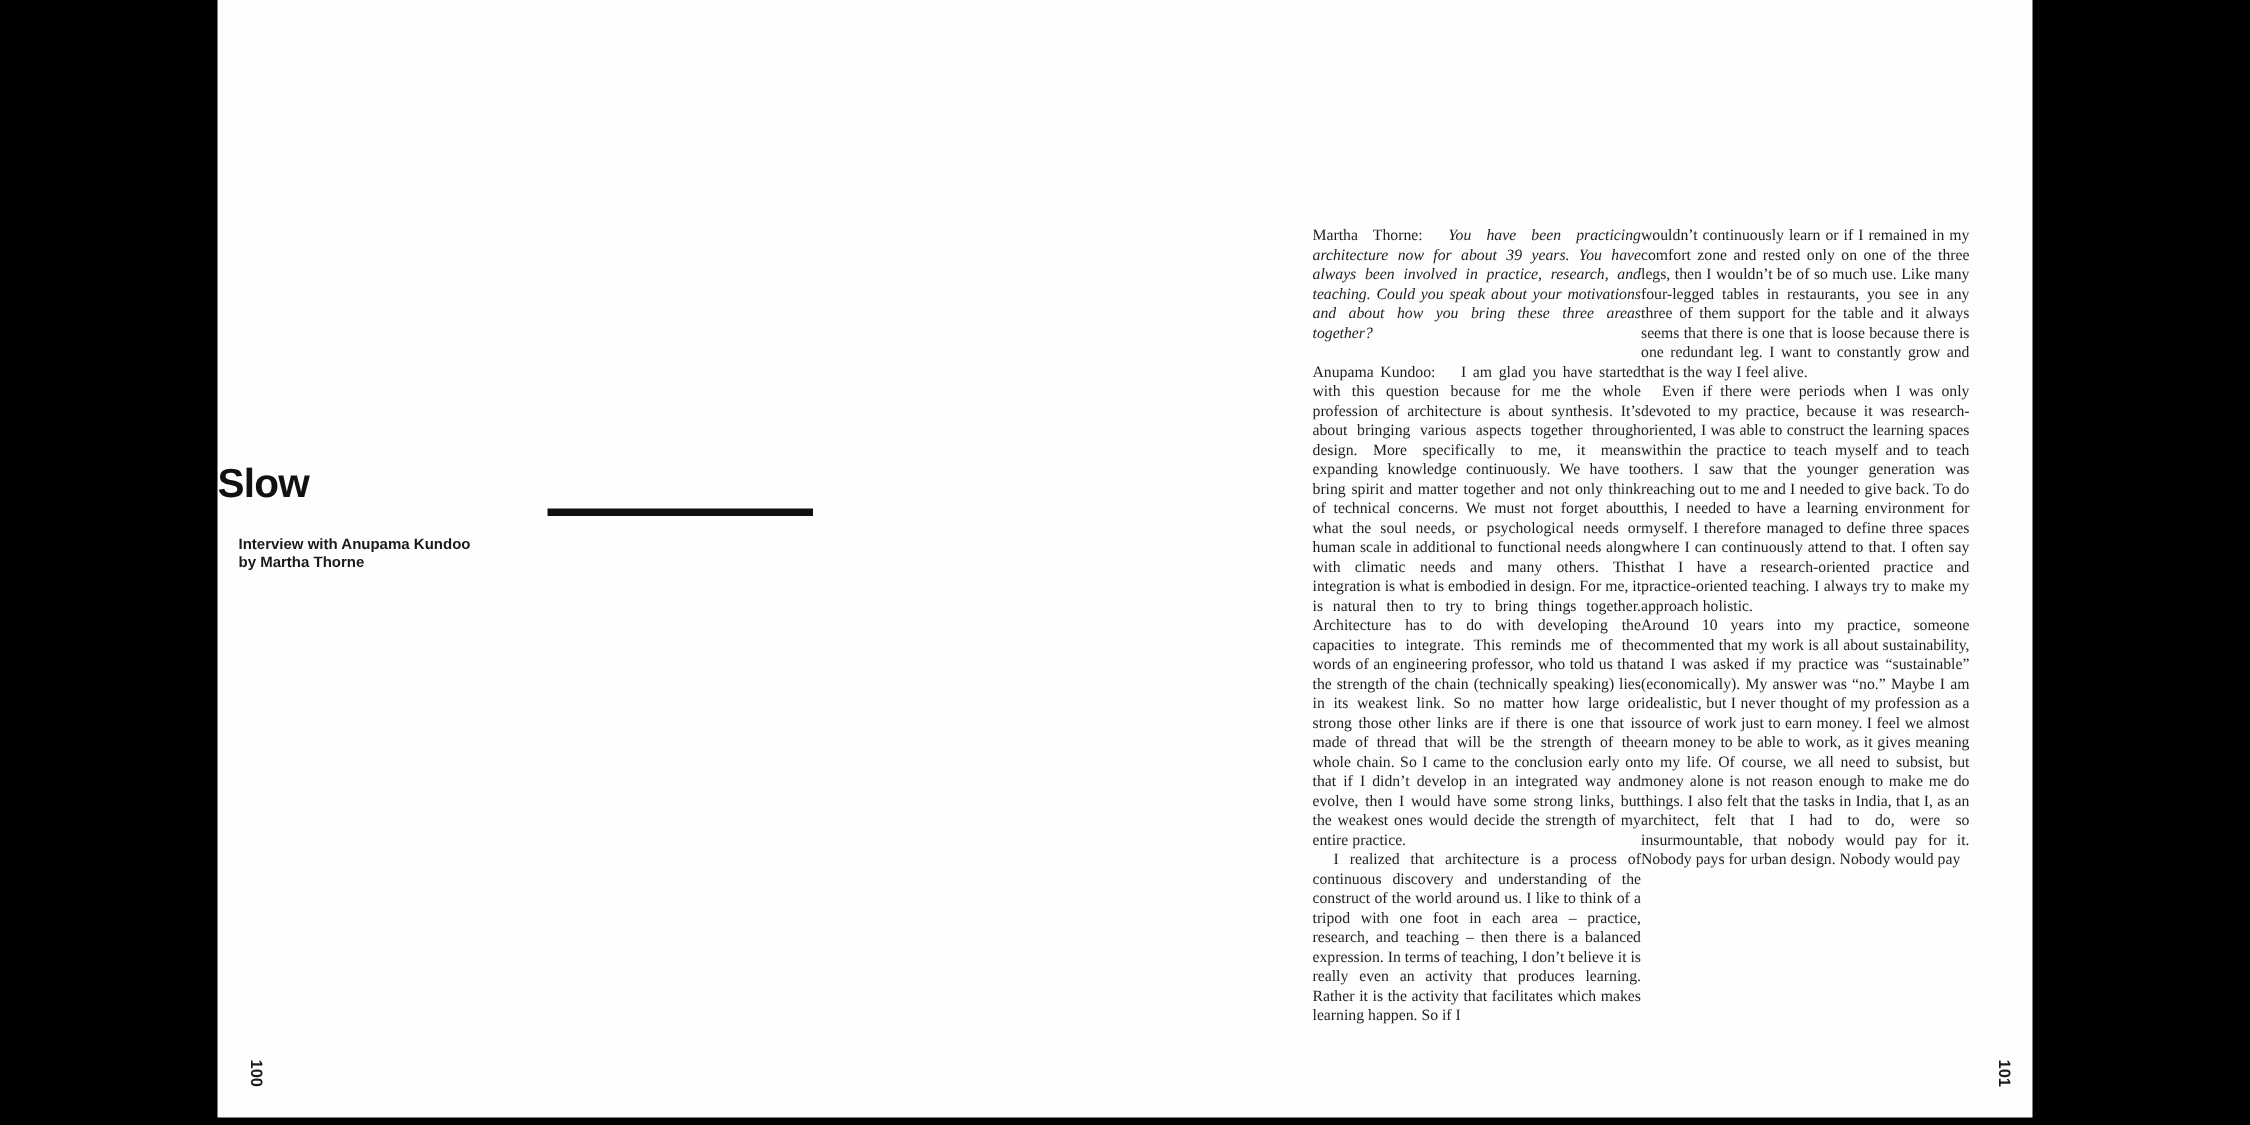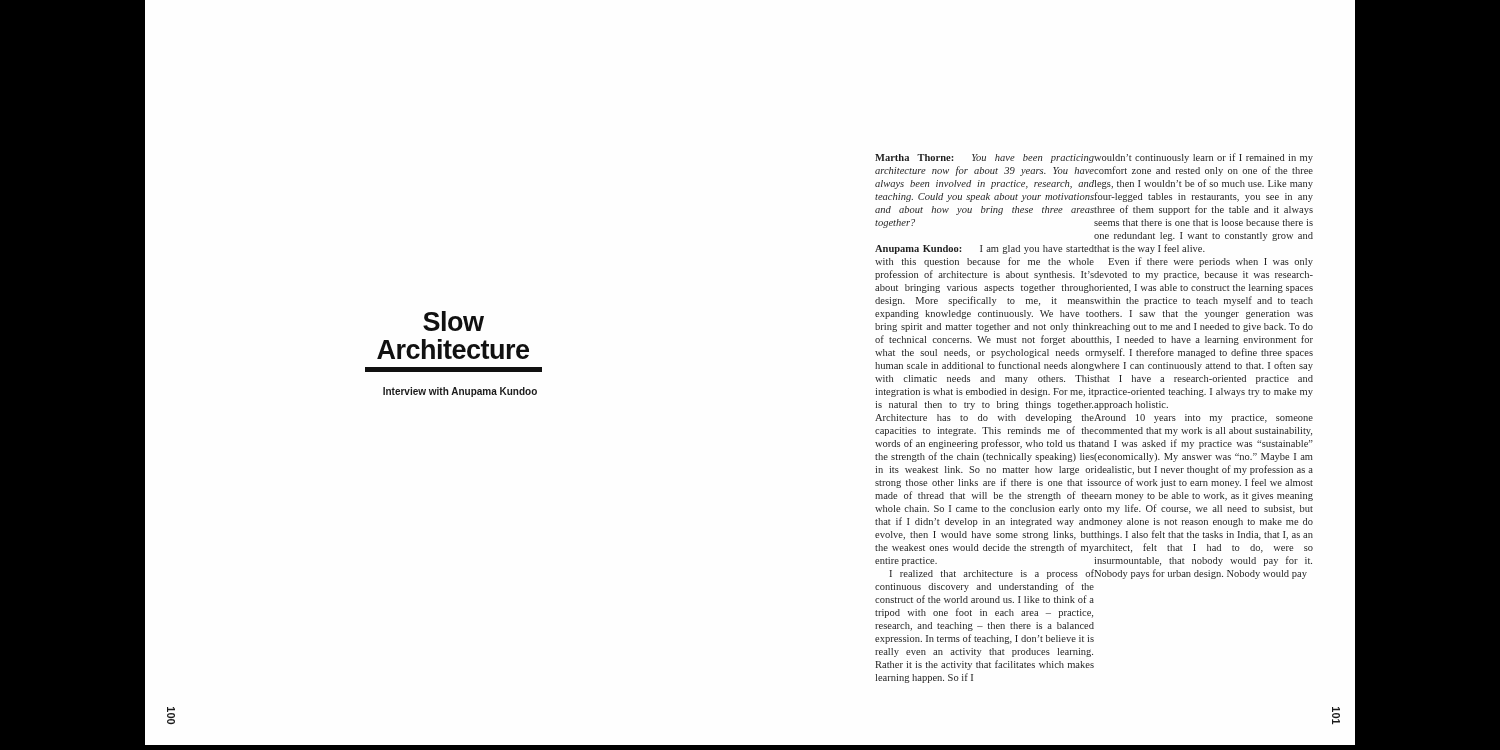--- a/index.html
+++ b/index.html
@@ -24,21 +24,21 @@
     width: 1210px;
     height: 745px;
     background: #fefefe;
   }
   
   .title-block {
     position: absolute;
     left: 0;
     top: 308px;
     width: 616px;
-    text-align: center;
+    text-align: left;
     color: #111111;
   }
   .book-title {
     font-family: "Liberation Sans", sans-serif;
     font-weight: 700;
     font-size: 27px;
     line-height: 28px;
     letter-spacing: -0.5px;
     margin: 0;
   }
@@ -84,39 +84,39 @@
   }
   .col-1 { left: 730px; }
   .col-2 { left: 949px; }
   .col p { margin: 0; }
   .q { font-style: italic; }
   .gap { margin-top: 13px !important; }
   .gap-b { margin-bottom: 13px !important; }
   .indent { text-indent: 14px; }
   .lead {
     font-style: normal;
-    font-weight: 700;
+    font-weight: 400;
     margin-right: 17px;
   }
 </style>
 </head>
 <body>
 
 <div class="canvas">
   <div class="spread">
 
     <div>
       <div class="title-block">
         <div class="book-title">
           <div>Slow</div>
-          <div>Architecture</div>
         </div>
         <div class="title-rule"></div>
         <div class="subtitle">
           <div>Interview with Anupama Kundoo</div>
+          <div>by Martha Thorne</div>
         </div>
       </div>
       <div class="folio folio-left">100</div>
     </div>
 
     <div>
       <div class="col col-1">
         <p class="q"><b class="lead">Martha Thorne:</b><span>You have been practicing architecture now for about 39 years. You have always been involved in practice, research, and teaching. Could you speak about your motivations and about how you bring these three areas together?</span></p>
         <p class="gap"><b class="lead">Anupama Kundoo:</b><span>I am glad you have started with this question because for me the whole profession of architecture is about synthesis. It’s about bringing various aspects together through design. More specifically to me, it means expanding knowledge continuously. We have to bring spirit and matter together and not only think of technical concerns. We must not forget about what the soul needs, or psychological needs or human scale in additional to functional needs along with climatic needs and many others. This integration is what is embodied in design. For me, it is natural then to try to bring things together. Architecture has to do with developing the capacities to integrate. This reminds me of the words of an engineering professor, who told us that the strength of the chain (technically speaking) lies in its weakest link. So no matter how large or strong those other links are if there is one that is made of thread that will be the strength of the whole chain. So I came to the conclusion early on that if I didn’t develop in an integrated way and evolve, then I would have some strong links, but the weakest ones would decide the strength of my entire practice.</span></p>
         <p class="indent"><span>I realized that architecture is a process of continuous discovery and understanding of the construct of the world around us. I like to think of a tripod with one foot in each area – practice, research, and teaching – then there is a balanced expression. In terms of teaching, I don’t believe it is really even an activity that produces learning. Rather it is the activity that facilitates which makes learning happen. So if I</span></p>

